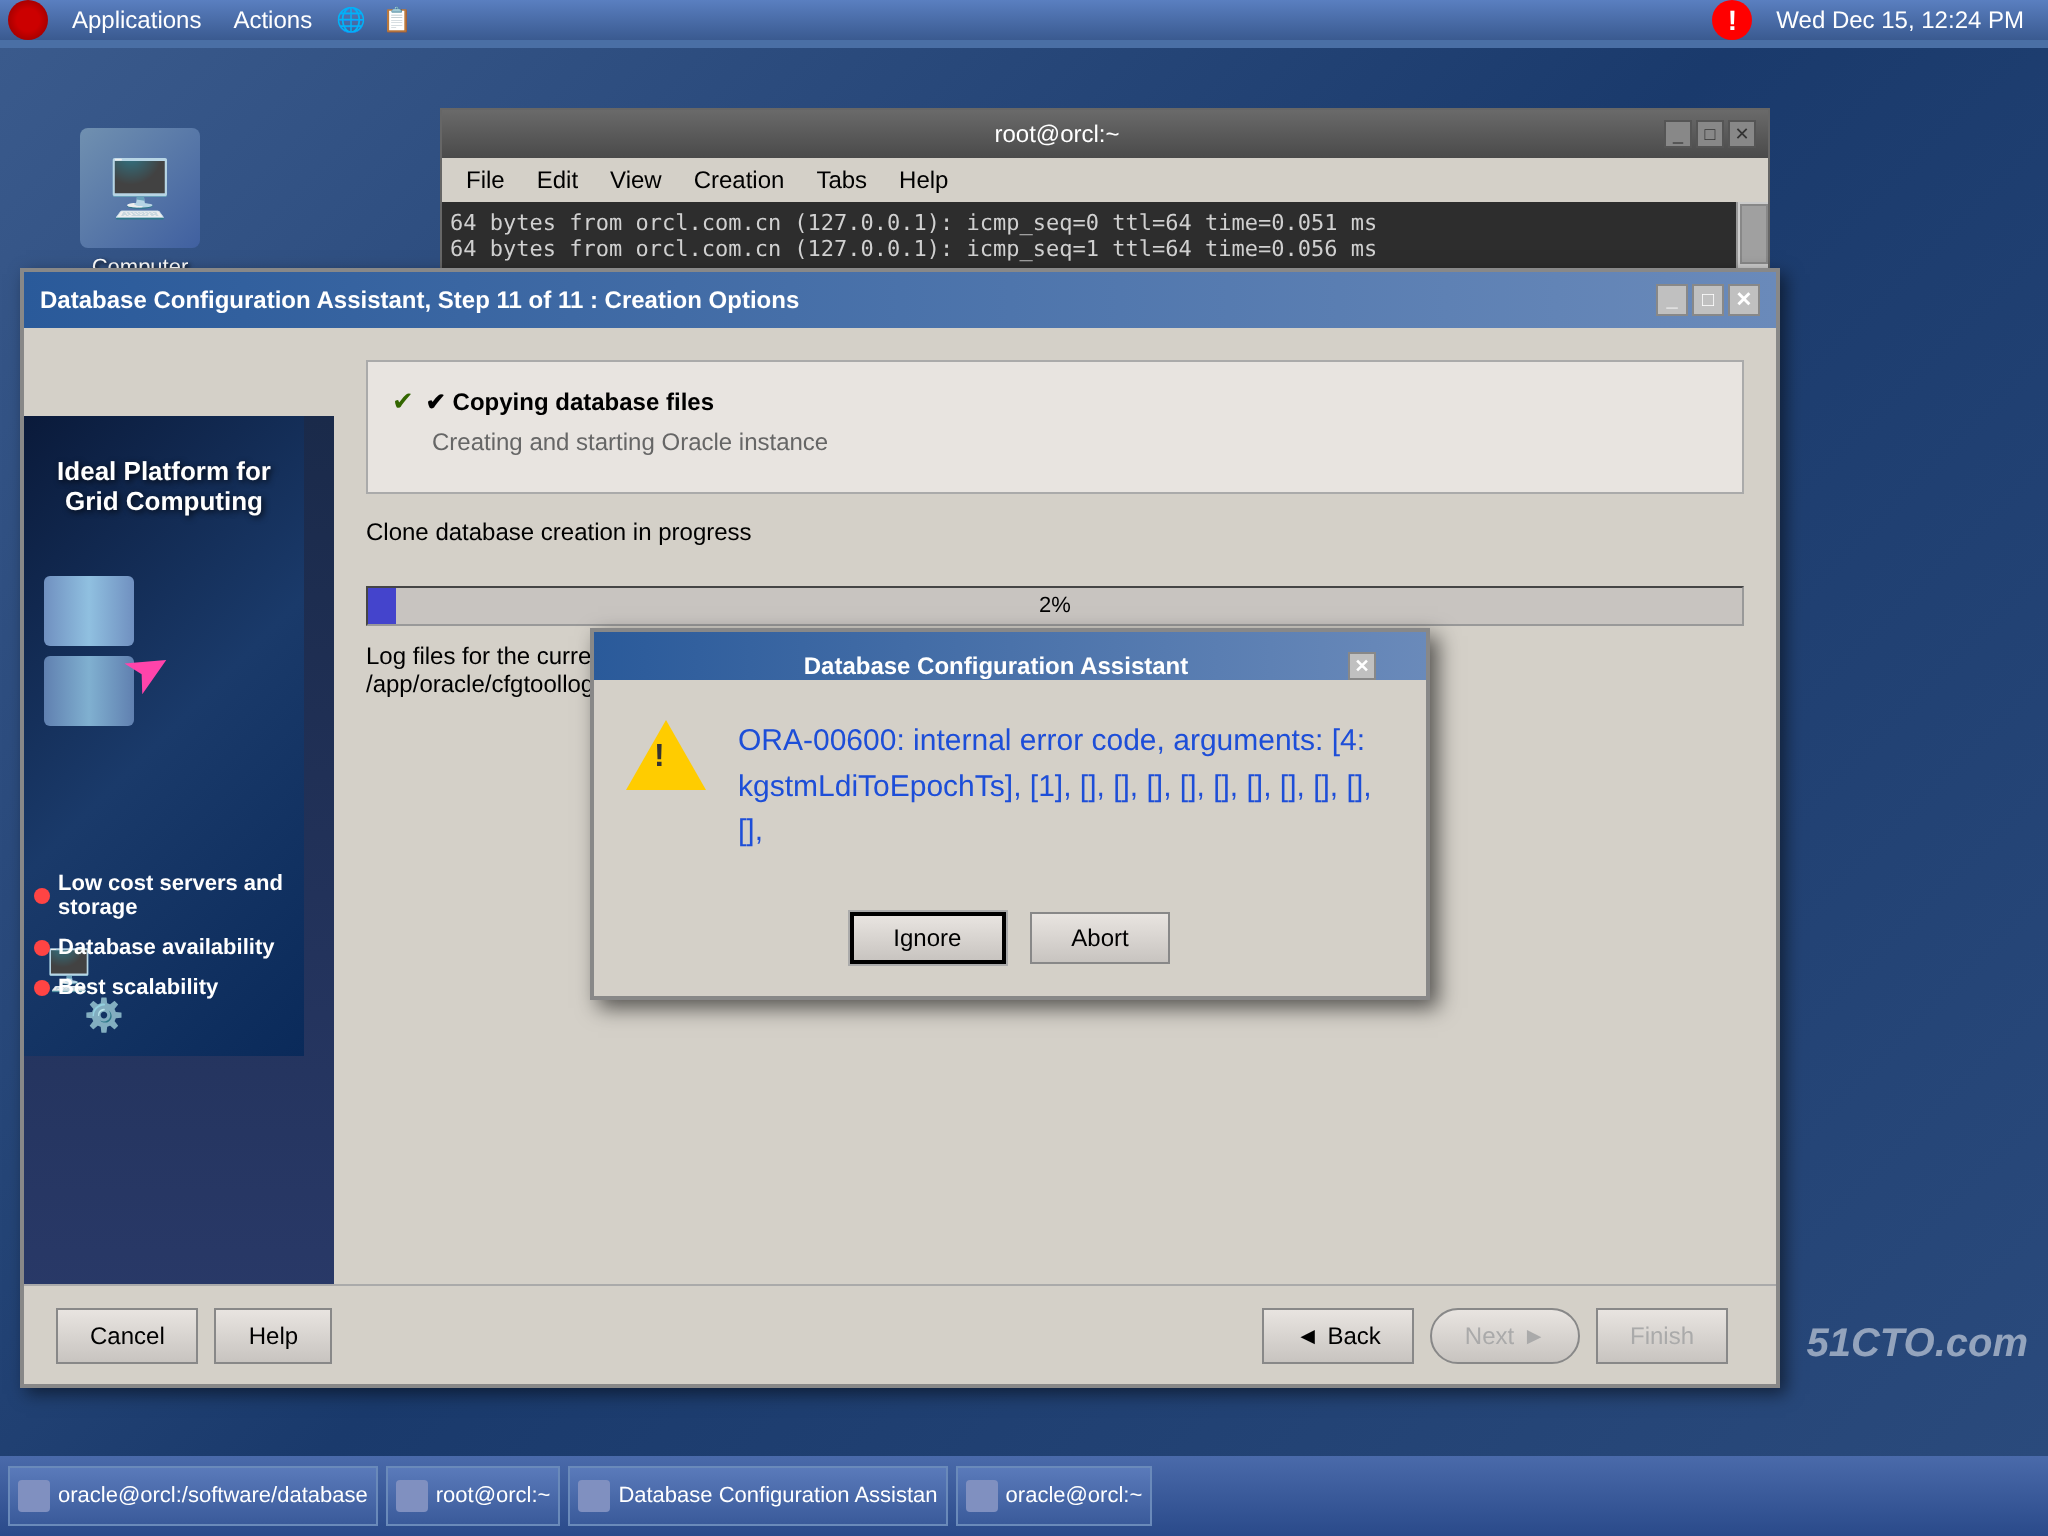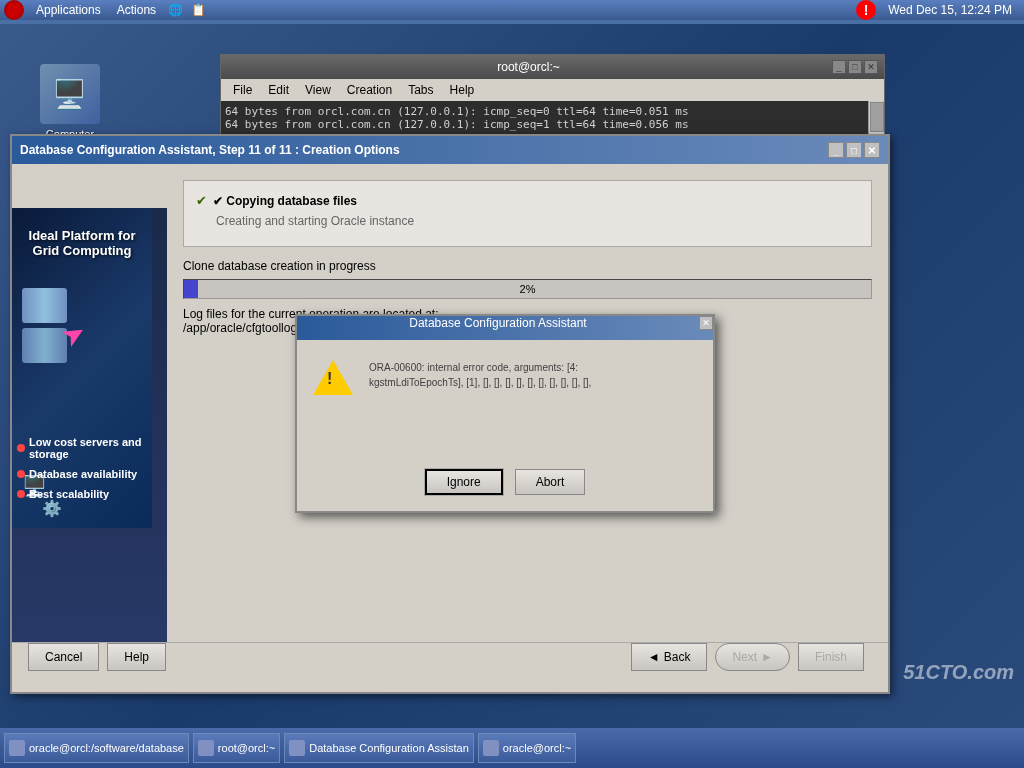--- a/index.html
+++ b/index.html
@@ -277,21 +277,21 @@
     .progress-item .checkmark {
       color: #336600;
       margin-right: 6px;
       font-size: 13px;
     }
     .progress-item .text { color: #000; }
     .progress-item .pending { color: #666; margin-left: 20px; }
 
     .clone-label {
       font-size: 12px;
-      margin-bottom: 6px;
+      margin-bottom: 20px;
       color: #000;
     }
     .progress-bar-container {
       width: 100%;
       height: 20px;
       background: #c8c4c0;
       border: 1px inset #999;
       position: relative;
       margin-bottom: 8px;
     }
@@ -317,21 +317,21 @@
     
     .bottom-bar {
       position: absolute;
       bottom: 0;
       left: 0;
       right: 0;
       height: 50px;
       background: #d4d0c8;
       border-top: 1px solid #aaa;
       display: flex;
-      align-items: flex-start;
+      align-items: center;
       padding: 0 16px;
     }
     .btn-dbca {
       height: 28px;
       padding: 0 16px;
       background: linear-gradient(to bottom, #e8e4e0, #c8c4c0);
       border: 1px solid #888;
       font-size: 12px;
       cursor: pointer;
       margin-right: 8px;
@@ -350,24 +350,25 @@
       width: 420px;
       background: #d4d0c8;
       border: 2px solid #888;
       box-shadow: 4px 4px 10px rgba(0,0,0,0.6);
       z-index: 50;
     }
     .error-titlebar {
       background: linear-gradient(to right, #2a5a9a, #6a8aba);
       height: 24px;
       display: flex;
-      align-items: flex-start;
-      padding: 0 0;
-      color: white;
-      font-size: 12px;
+      align-items: flex-end;
+      padding: 0 25px;
+      color: white;
+      font-size: 12px;
+      font-weight: bold;
     }
     .error-titlebar .title { flex: 1; text-align: center; }
     .error-titlebar .btn {
       width: 14px; height: 14px;
       background: #c0c0c0;
       border: 1px solid #888;
       cursor: pointer;
       font-size: 9px;
       display: flex;
       align-items: center;
@@ -396,39 +397,38 @@
     }
     .warning-exclaim {
       position: absolute;
       top: 10px;
       left: 14px;
       color: #333;
       font-weight: bold;
       font-size: 16px;
     }
     .error-message {
-      font-size: 10px;
-      color: #404040;
+      font-size: 15px;
+      color: #1d4ed8;
       line-height: 1.5;
     }
     .error-buttons {
       display: flex;
       justify-content: center;
       gap: 12px;
       padding: 8px 16px 16px;
     }
     .error-btn {
       height: 26px;
       padding: 0 20px;
       background: linear-gradient(to bottom, #e8e4e0, #c8c4c0);
       border: 1px solid #888;
       font-size: 12px;
       cursor: pointer;
       min-width: 70px;
-      margin-top: 41px;
     }
     .error-btn.active, .error-btn:focus {
       border: 2px solid #000;
       outline: 1px solid #aaa;
     }
 
     
     .taskbar-bottom {
       position: absolute;
       bottom: 0;

